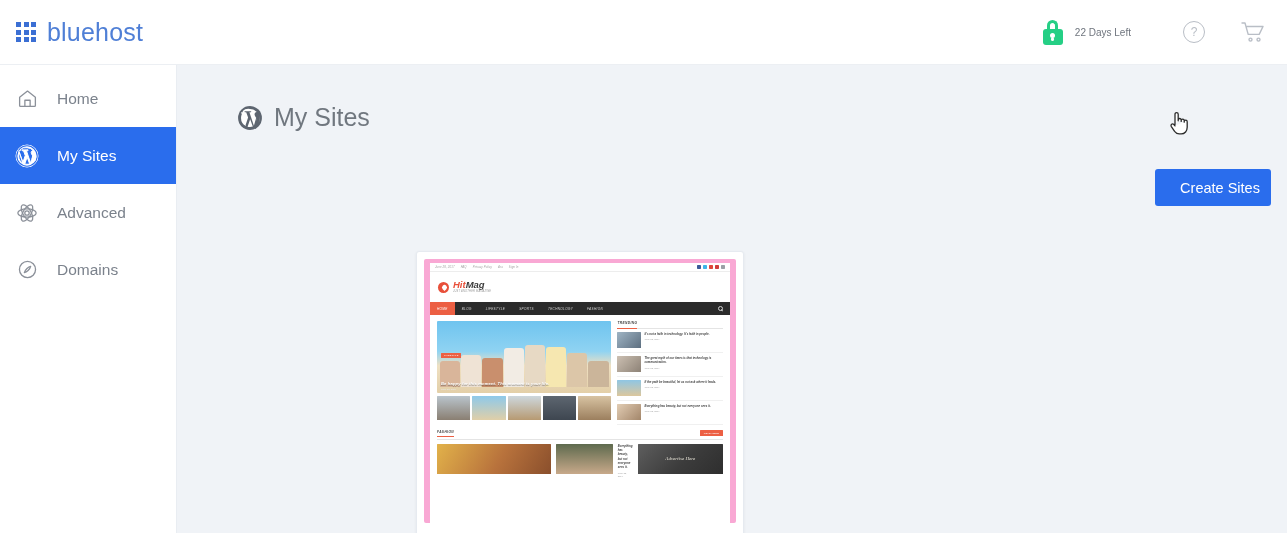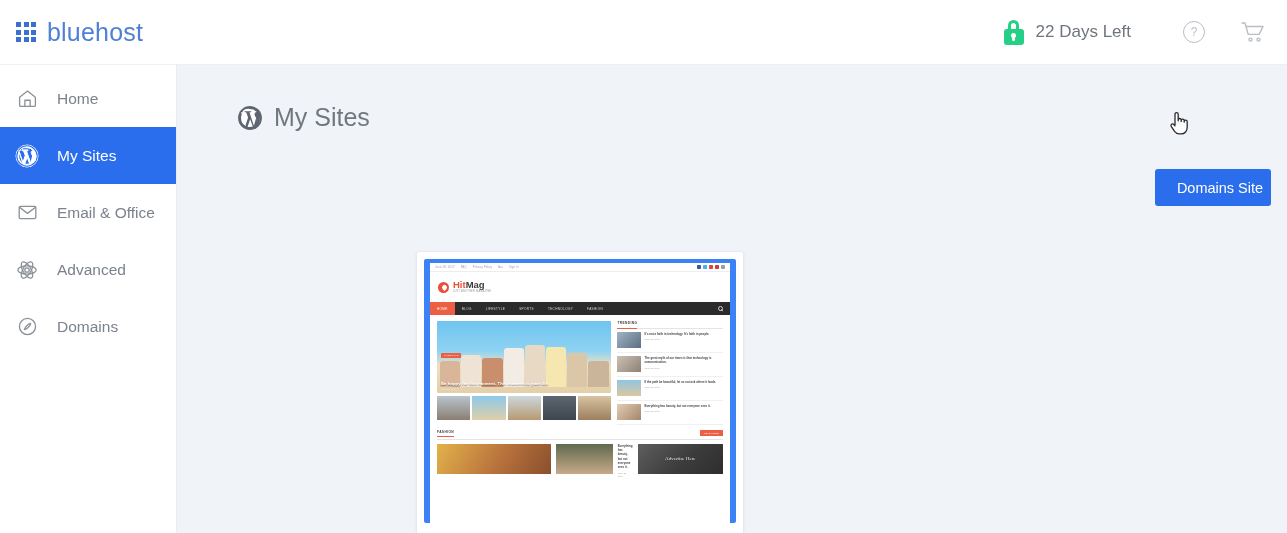--- a/index.html
+++ b/index.html
@@ -33,21 +33,21 @@
   }
   .lock-icon .body {
     position:absolute; bottom:0; left:0; width:20px; height:16px;
     background:#25cf85; border-radius:3px;
   }
   .lock-icon .body:after {
     content:""; position:absolute; top:4px; left:50%; margin-left:-2.5px;
     width:5px; height:5px; border-radius:50%; background:#fff;
     box-shadow:0 4px 0 -1px #fff, 0 3px 0 -1.2px #fff;
   }
-  .days-text { font-size:17px; color:#6f757e; }
+  .days-text { font-size:10px; color:#6f757e; }
   .help-icon {
     width:22px; height:22px; border-radius:50%; border:1.4px solid #b9bec6;
     color:#b9bec6; font-size:12px; display:flex; align-items:center;
     justify-content:center; margin-right:36px; cursor:pointer;
   }
   .cart-icon { width:24px; height:22px; position:relative; cursor:pointer; }
 
   
   .body-row { display:flex; flex:1; min-height:0; }
 
@@ -78,22 +78,22 @@
     display:flex; align-items:center; justify-content:center; padding-left:14px;
   }
 
   
   .site-card {
     position:absolute; left:239px; top:186px; width:328px; height:332px;
     background:#fff; border:1px solid #e6eaf0; border-radius:3px;
     box-shadow:0 1px 3px rgba(40,50,70,.07); overflow:hidden;
   }
   .thumb-frame {
-    margin:7px 7px 0 7px; height:264px; background:#3b82f6;
-    border-radius:2px; padding:4px 6px 0 6px; overflow:hidden;
+    margin:7px 7px 0 7px; height:264px; background:#f9a8d4;
+    border-radius:2px; padding:4px 6px 0 6px; overflow:hidden;font-style:italic;
   }
   .thumb { width:100%; height:100%; background:#fff; overflow:hidden; position:relative; font-size:3px; }
 
   
   .mw-top {
     height:9px; background:#fff; border-bottom:1px solid #ededed;
     display:flex; align-items:center; justify-content:space-between; padding:0 5px;
   }
   .mw-top-left { display:flex; gap:6px; color:#a3a3a3; font-size:2.9px; letter-spacing:.1px; }
   .mw-social { display:flex; gap:2.5px; }
@@ -228,29 +228,20 @@
           <svg width="24" height="24" viewBox="0 0 24 24">
             <circle cx="12" cy="12" r="11" fill="#fff"></circle>
             <circle cx="12" cy="12" r="10.2" fill="none" stroke="#2a6ded" stroke-width="1.1"></circle>
             <path fill="#2a6ded" d="M3.7 12c0-1.2.26-2.35.72-3.38l3.96 10.85A8.32 8.32 0 0 1 3.7 12zm13.9-.42c0 .98-.38 2.12-.87 3.7l-1.14 3.8-4.13-12.3s.69-.05 1.3-.12c.62-.08.55-.98-.07-.95-1.85.15-3.04.15-3.04.15s-1.12 0-2.28-.15c-.62-.04-.69.92-.07.95.58.07 1.2.12 1.2.12l1.74 4.76-2.44 7.3-4.06-12.06s.69-.05 1.3-.12c.62-.08.55-.98-.07-.95A8.3 8.3 0 0 1 12 3.7a8.3 8.3 0 0 1 6.26 2.86c-.04 0-.08-.01-.12-.01-1.13 0-1.93.98-1.93 2.04 0 .95.55 1.75 1.13 2.7.44.77.95 1.76.95 3.19zM12 20.3c-.78 0-1.53-.11-2.24-.32l2.38-6.92 2.44 6.68a.72.72 0 0 0 .06.11A8.26 8.26 0 0 1 12 20.3zm7.6-3.14c.64-1.17 1.1-2.7 1.1-4.61 0-1.39-.35-2.5-.82-3.37A8.3 8.3 0 0 1 19.6 17.16z"></path>
           </svg>
         </span>
         <span>My Sites</span>
       </div>
 
 
-      <div class="nav-item">
-        <span class="ico">
-          <svg width="21" height="21" viewBox="0 0 24 24" fill="none" stroke="#8b9099" stroke-width="1.5" stroke-linecap="round" stroke-linejoin="round">
-            <rect x="2.5" y="5" width="19" height="14" rx="1.6"></rect>
-            <path d="M2.8 6l9.2 7 9.2-7"></path>
-          </svg>
-        </span>
-        <span>Email &amp; Office</span>
-      </div>
 
       <div class="nav-item">
         <span class="ico">
           <svg width="22" height="22" viewBox="0 0 24 24" fill="none" stroke="#8b9099" stroke-width="1.4">
             <circle cx="12" cy="12" r="2.4"></circle>
             <ellipse cx="12" cy="12" rx="10" ry="4.4"></ellipse>
             <ellipse cx="12" cy="12" rx="10" ry="4.4" transform="rotate(60 12 12)"></ellipse>
             <ellipse cx="12" cy="12" rx="10" ry="4.4" transform="rotate(120 12 12)"></ellipse>
           </svg>
         </span>
@@ -275,21 +266,21 @@
           <span class="wp-title-logo">
             <svg width="26" height="26" viewBox="0 0 24 24">
               <circle cx="12" cy="12" r="11" fill="#5d6570"></circle>
               <path fill="#fff" d="M3.7 12c0-1.2.26-2.35.72-3.38l3.96 10.85A8.32 8.32 0 0 1 3.7 12zm13.9-.42c0 .98-.38 2.12-.87 3.7l-1.14 3.8-4.13-12.3s.69-.05 1.3-.12c.62-.08.55-.98-.07-.95-1.85.15-3.04.15-3.04.15s-1.12 0-2.28-.15c-.62-.04-.69.92-.07.95.58.07 1.2.12 1.2.12l1.74 4.76-2.44 7.3-4.06-12.06s.69-.05 1.3-.12c.62-.08.55-.98-.07-.95A8.3 8.3 0 0 1 12 3.7a8.3 8.3 0 0 1 6.26 2.86c-.04 0-.08-.01-.12-.01-1.13 0-1.93.98-1.93 2.04 0 .95.55 1.75 1.13 2.7.44.77.95 1.76.95 3.19zM12 20.3c-.78 0-1.53-.11-2.24-.32l2.38-6.92 2.44 6.68a.72.72 0 0 0 .06.11A8.26 8.26 0 0 1 12 20.3zm7.6-3.14c.64-1.17 1.1-2.7 1.1-4.61 0-1.39-.35-2.5-.82-3.37A8.3 8.3 0 0 1 19.6 17.16z"></path>
             </svg>
           </span>
           <div class="page-title">My Sites</div>
         </div>
       </div>
 
-      <button class="create-btn">Domains Site</button>
+      <button class="create-btn">Create Sites</button>
 
       <div class="site-card">
         <div class="thumb-frame">
           <div class="thumb">
 
             <div class="mw-top">
               <div class="mw-top-left">
                 <span>June 28, 2017</span>
                 <span>FAQ</span>
                 <span>Privacy Policy</span>

